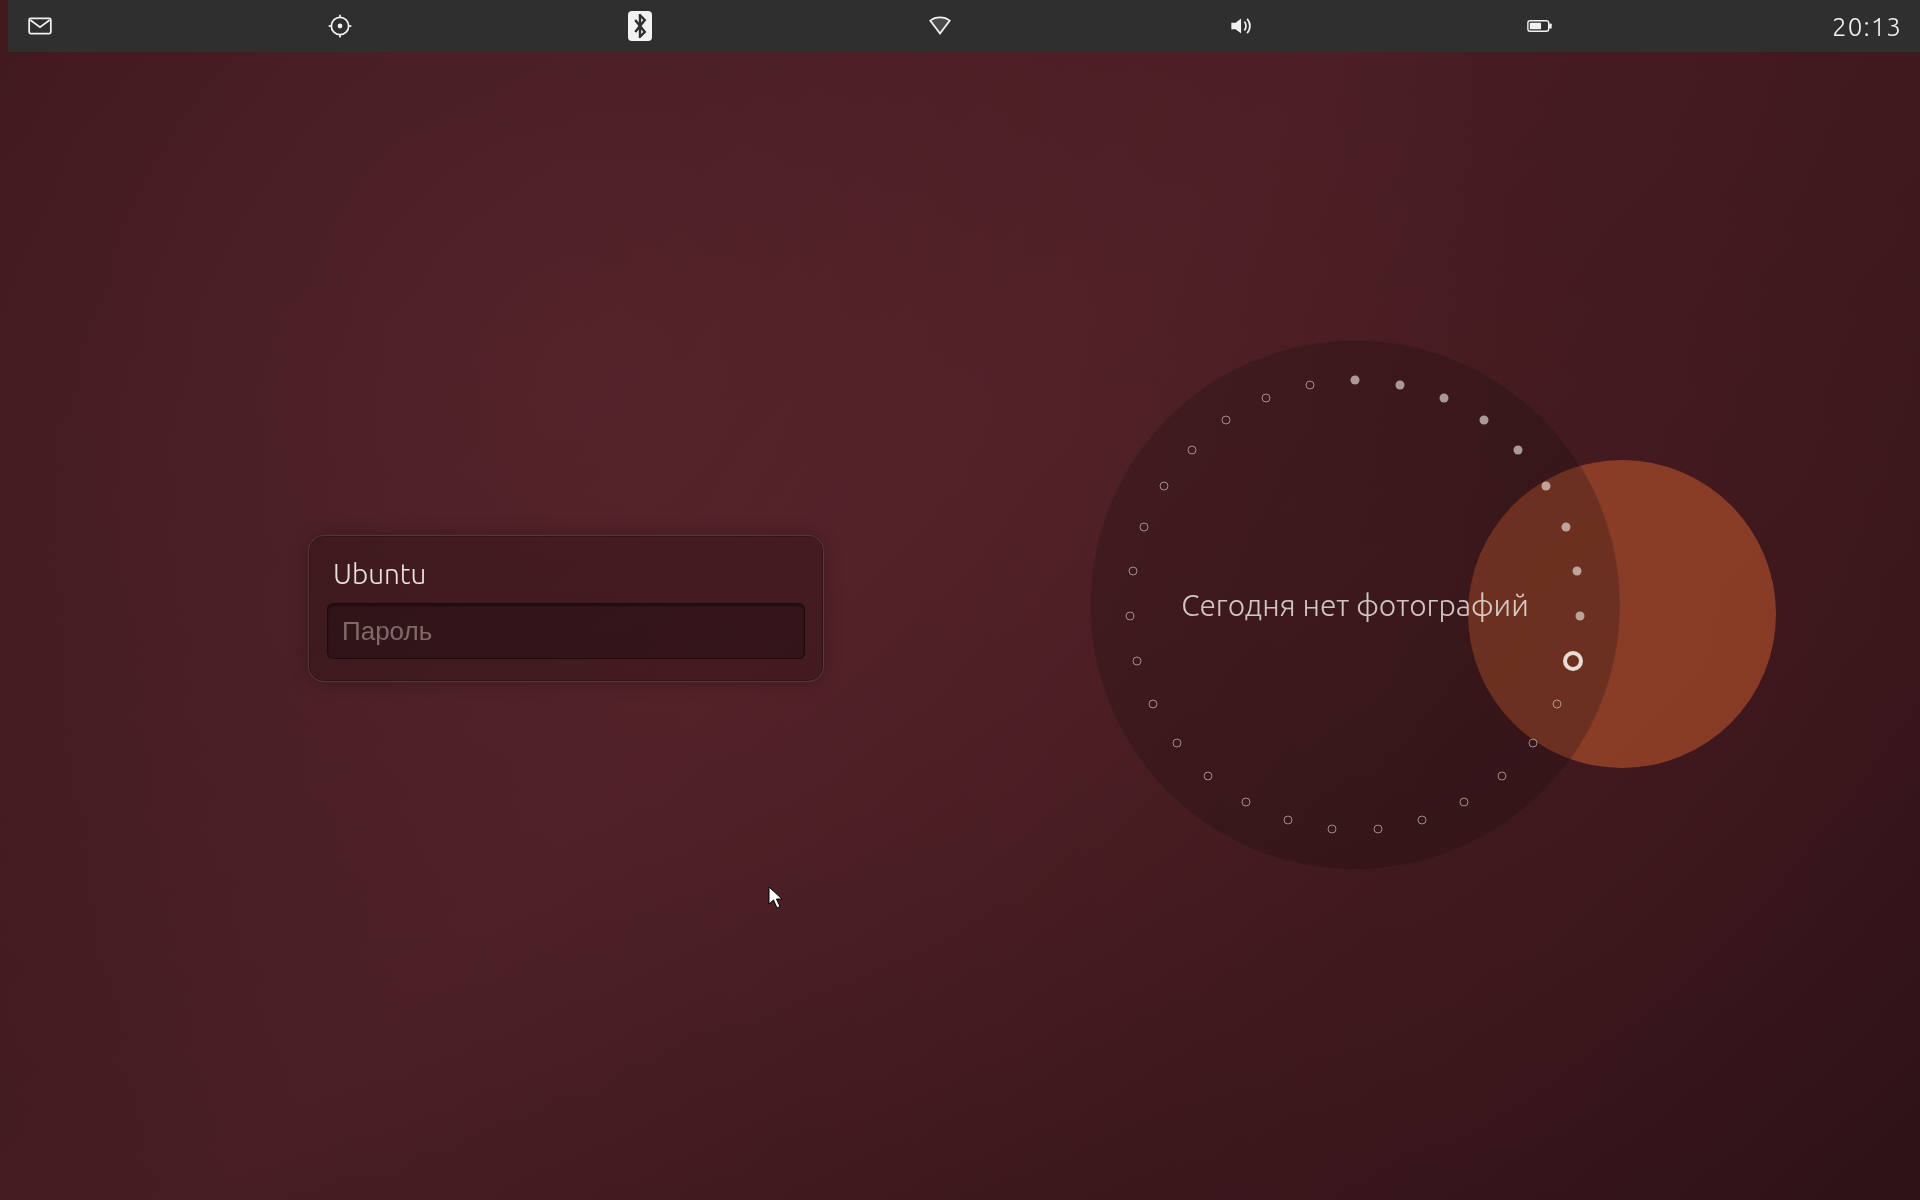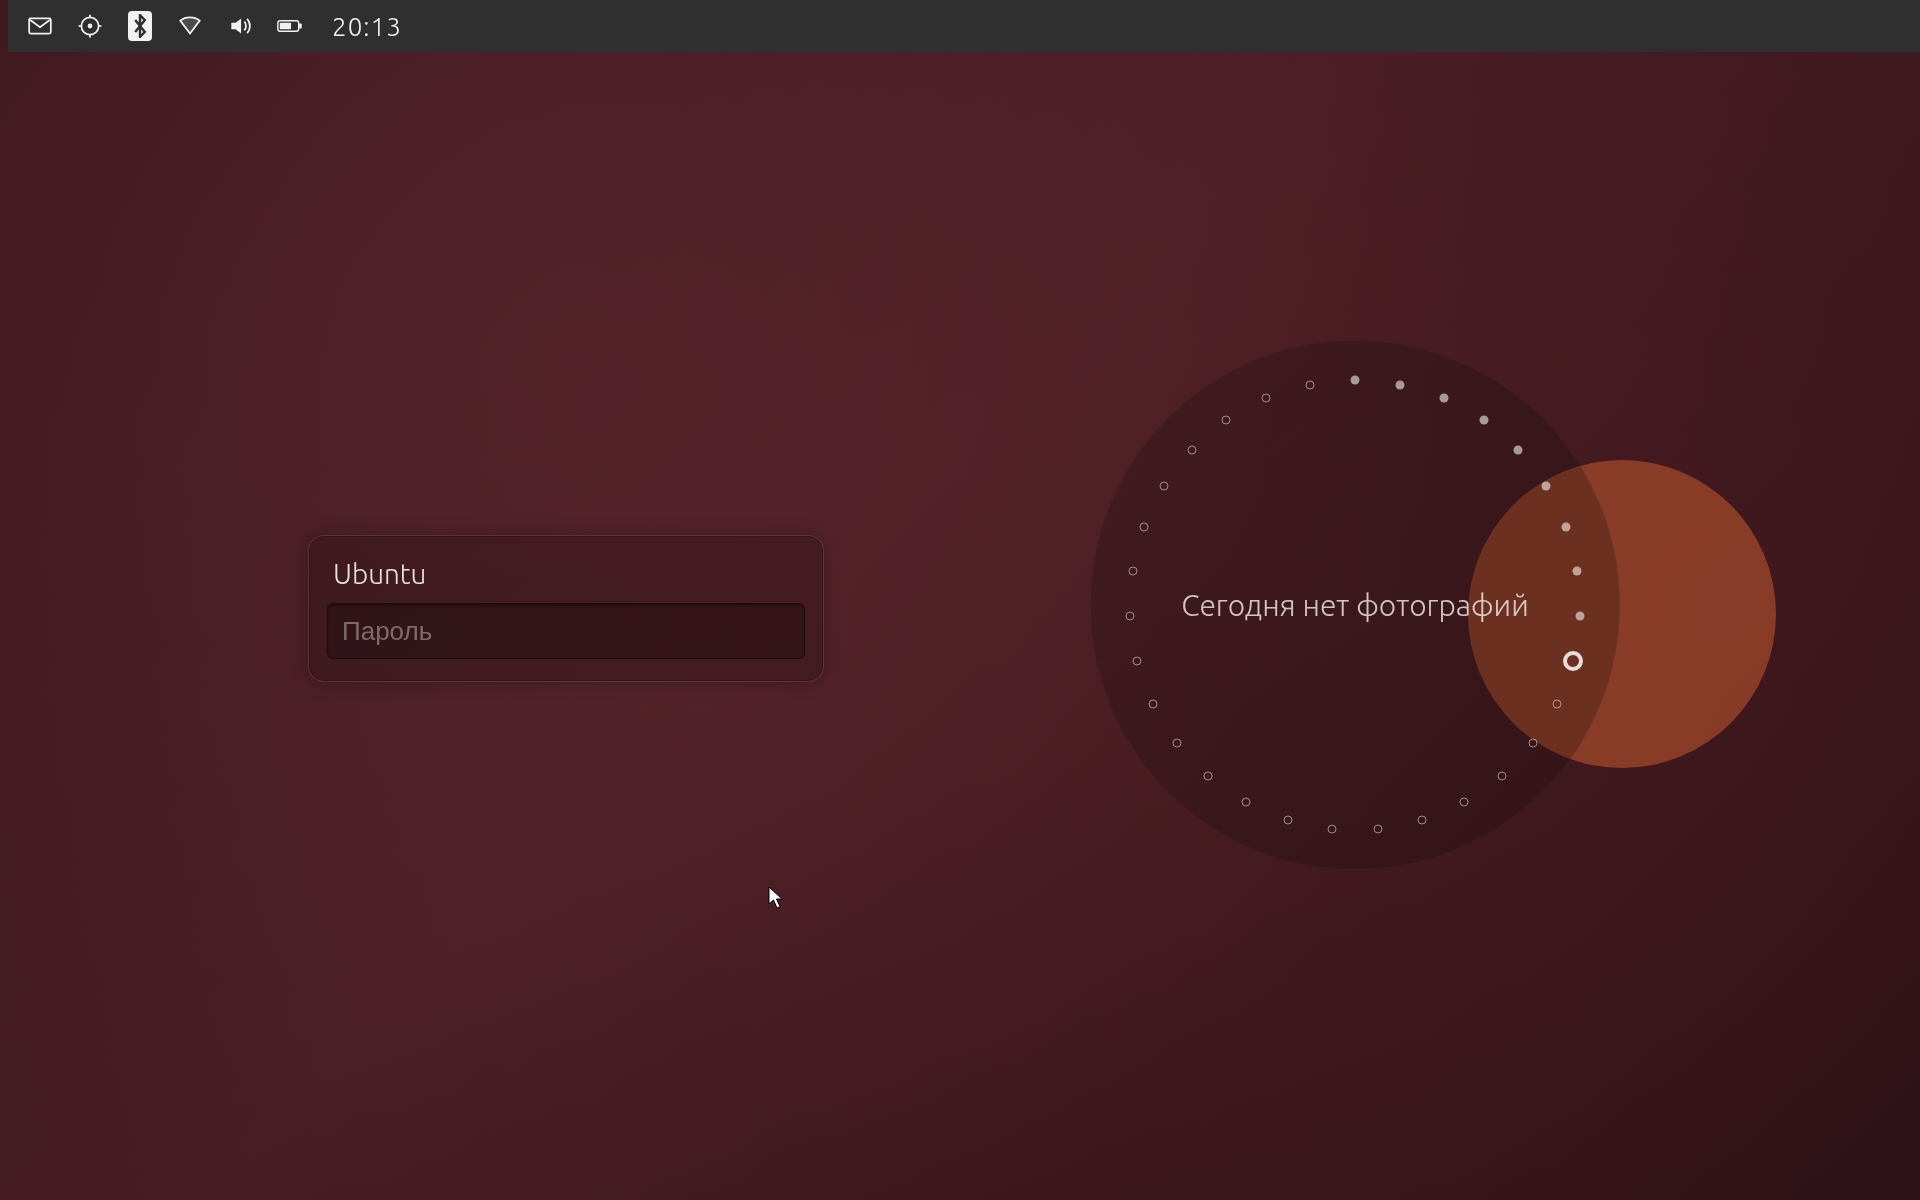--- a/index.html
+++ b/index.html
@@ -11,21 +11,21 @@
       linear-gradient(135deg, #3a171c 0%, #3f1a20 25%, #471d24 45%, #3a171c 70%, #2c1116 100%);
     position: relative;
     color: #e9e4e2;
   }
 
   
   .top-panel {
     position: absolute; top: 0; left: 8px; right: 0;
     height: 52px;
     background: #2f2f2f;
-    display: flex; align-items: center; justify-content: flex-start;
+    display: flex; align-items: center; justify-content: space-between;
     padding: 0 18px;
     gap: 22px;
     font-size: 22px;
   }
   .top-panel .icon { display: flex; align-items: center; justify-content: center; width: 28px; height: 28px; color: #f2f2f2; }
   .top-panel svg { width: 26px; height: 26px; stroke: #f2f2f2; fill: none; stroke-width: 1.6; }
   .bt-box { width: 24px; height: 30px; background: #f2f2f2; border-radius: 4px; display:flex; align-items:center; justify-content:center; }
   .bt-box svg { stroke: #2f2f2f; width: 16px; height: 24px; stroke-width: 2; }
   .clock { color: #f2f2f2; font-size: 26px; font-weight: 300; letter-spacing: 1px; margin-left: 6px; }
 

